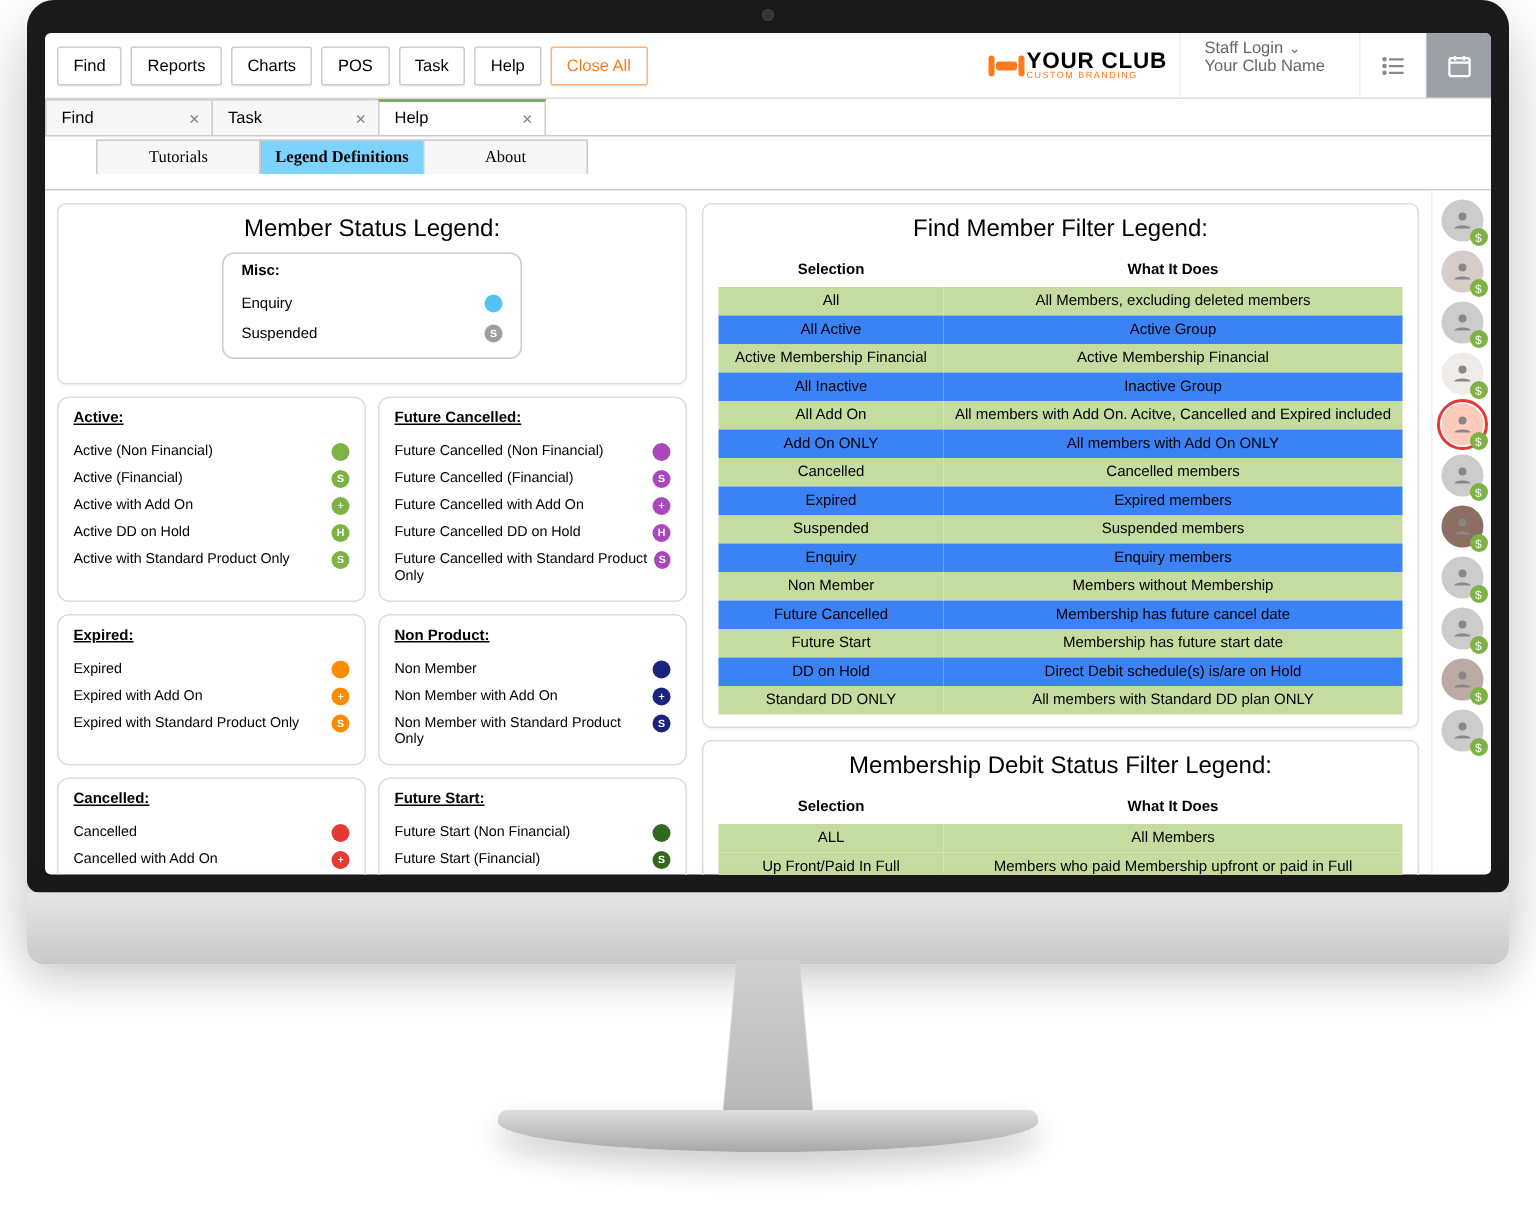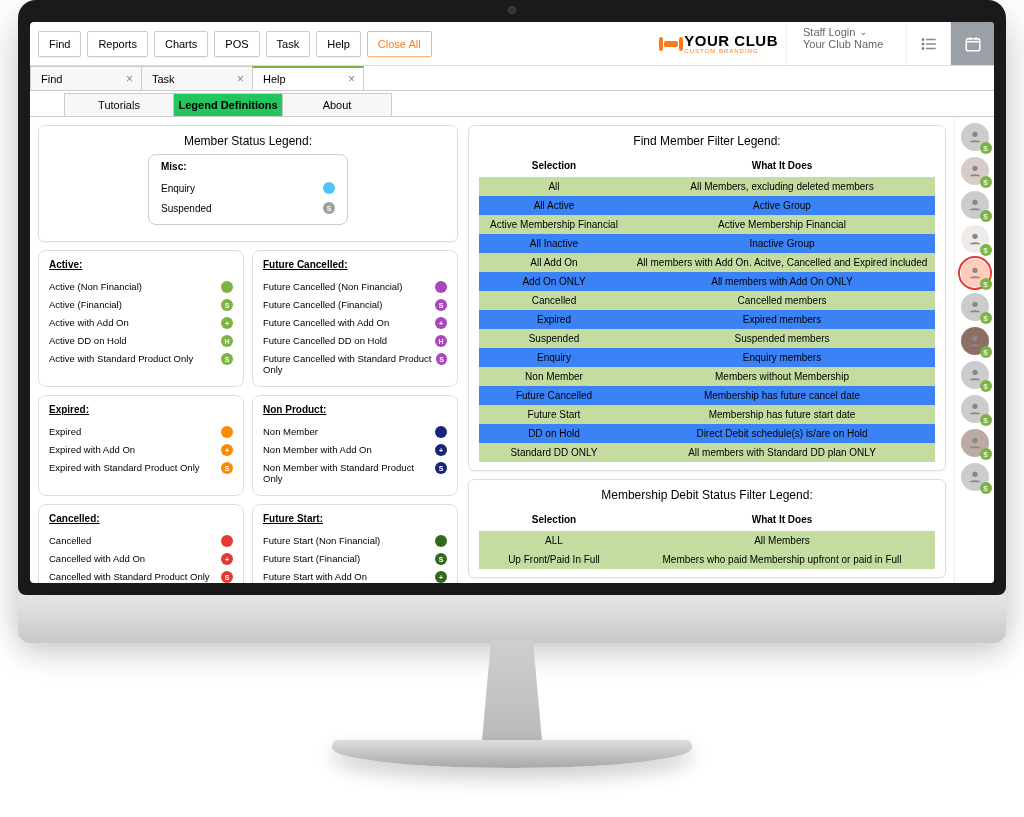--- a/index.html
+++ b/index.html
@@ -65,33 +65,33 @@
   .iconbtn svg { width:18px; height:18px; }
 
   
   .wtabs { display:flex; border-bottom:1px solid #ccc; font-size:11px; }
   .wtab { width: 112px; display:flex; align-items:center; justify-content:space-between; padding:4px 8px 4px 10px; border:1px solid #ccc; border-bottom:none; background:#fff; margin-right:-1px; position:relative; }
   .wtab:not(.active){ background:#f7f7f7; }
   .wtab.active { border-top:2px solid #7cb342; }
   .wtab .x { color:#888; font-size:12px; cursor:pointer; }
 
   
-  .subtabs { display:flex; padding:2px 6px 0; border-bottom:1px solid #ccc; font-size:11px;}
+  .subtabs { display:flex; padding:2px 6px 10px; border-bottom:1px solid #ccc; font-size:11px;font-family:Liberation Serif, serif;}
   .subtab { width:110px; text-align:center; padding:5px 0; border:1px solid #ccc; border-bottom:none; background:#f7f7f7; margin-right:-1px; cursor:pointer;}
   .subtab.firstpad{ margin-left:28px;}
-  .subtab.active{ background:#22c55e; font-weight:bold; }
+  .subtab.active{ background:#7dd3fc; font-weight:bold; }
 
   .main { flex:1; display:flex; overflow:hidden;}
   .content { flex:1; display:flex; gap:10px; padding:8px; overflow:auto;}
   .col { display:flex; flex-direction:column; gap:8px; }
   .col.left { flex: 0 0 420px; }
   .col.right { flex:1; }
 
   .panel { border:1px solid #ddd; border-radius:6px; padding:8px 10px; box-shadow:0 1px 2px rgba(0,0,0,.05);}
-  .panel h3 { text-align:center; font-size:12px; font-weight:normal; margin-bottom:6px;}
+  .panel h3 { text-align:center; font-size:16px; font-weight:normal; margin-bottom:6px;}
 
   .miscbox { width: 200px; margin: 0 auto 8px; border:1px solid #ccc; border-radius:8px; padding:6px 12px;}
   .miscbox .mhead{ font-size:10px; font-weight:bold; margin-bottom:6px;}
   .mrow { display:flex; justify-content:space-between; align-items:center; font-size:10px; padding:4px 0;}
 
   .pair { display:flex; gap:8px;}
   .card { flex:1; border:1px solid #ddd; border-radius:8px; padding:8px 10px;}
   .card .chead { font-size:10px; font-weight:bold; text-decoration:underline; margin-bottom:8px;}
   .lrow { display:flex; justify-content:space-between; align-items:flex-start; font-size:9.5px; padding:3px 0;}
 

